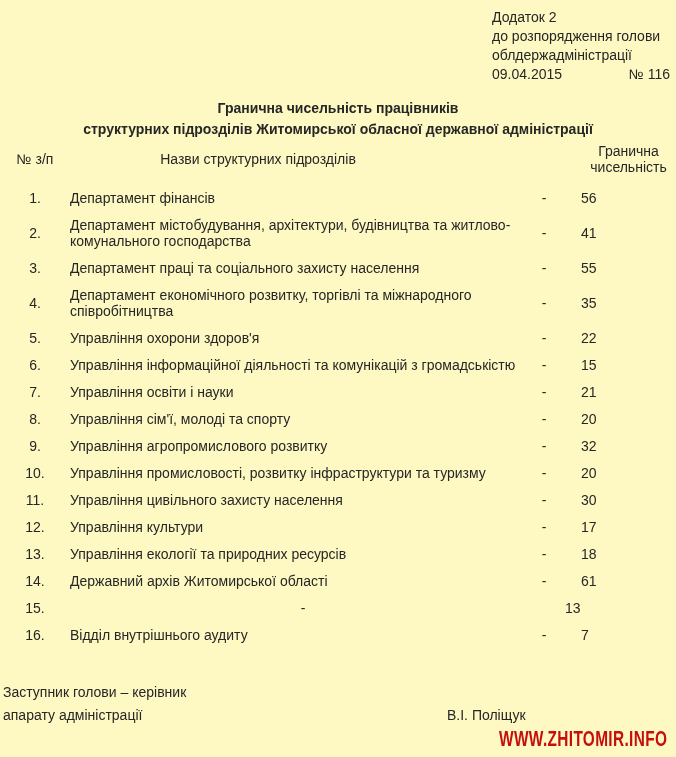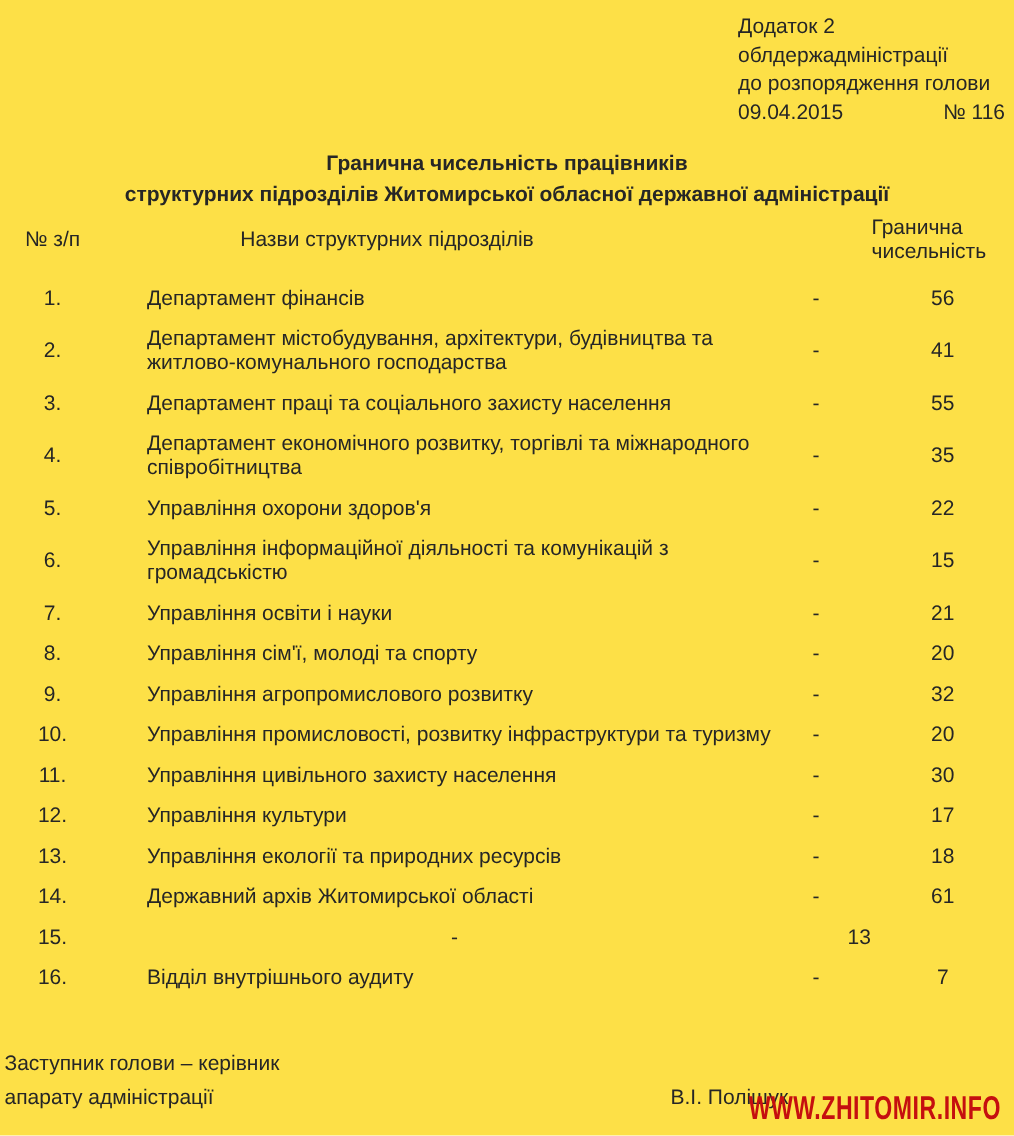--- a/index.html
+++ b/index.html
@@ -1,19 +1,19 @@
 <!DOCTYPE html>
 <html><head>
 <meta charset="utf-8">
 <style>
   html, body { margin:0; padding:0; background:#ffffff; }
   .page {
     position:relative;
     width:676px; height:757px;
-    background:#fde047;
+    background:#fef9c3;
     font-family:"Liberation Sans", sans-serif;
     font-size:14px;
     color:#262626;
     overflow:hidden;
   }
 
   
   .appendix { margin:8px 0 0 492px; width:178px; line-height:19px; }
   .appendix-dateline { display:flex; justify-content:space-between; }
 
@@ -23,53 +23,53 @@
     text-align:center; font-weight:bold; line-height:21px;
   }
 
   
   .t-header {
     display:grid; grid-template-columns:70px 466px 16px 124px;
     margin-top:3px; line-height:16px; align-items:center;
   }
   .th-num   { text-align:center; }
   .th-name  { text-align:center; padding-right:90px; }
-  .th-limit { grid-column:3 / 5; text-align:left; padding-left:45px; }
+  .th-limit { grid-column:3 / 5; text-align:center; padding-left:45px; }
 
   .t-body { margin-top:9px; }
   .t-row {
     display:grid; grid-template-columns:70px 466px 16px 124px;
     align-items:center; padding:5.5px 0; line-height:16px;
   }
   .c-num   { text-align:center; }
-  .c-name  { text-align:left;margin-left:28px; }
+  .c-name  { text-align:left; }
   .c-dash  { text-align:center; }
-  .c-value { text-align:center; padding-left:29px; }
+  .c-value { text-align:left; padding-left:29px; }
 
   
   .signature { position:relative; margin:33px 0 0 3px; line-height:23px; }
   .sig-name  { position:absolute; left:444px; top:23px; }
 
   
   .watermark {
     position:absolute; right:9px; bottom:5px;
     font-weight:bold; font-size:22px; letter-spacing:0.5px;
     color:#c50f0f; white-space:nowrap;
     transform:scaleX(0.70); transform-origin:100% 50%;
   }
 </style>
 </head>
 <body>
 
 <div class="page">
 
   <div class="appendix">
     <div>Додаток 2</div>
+    <div>до розпорядження голови</div>
     <div>облдержадміністрації</div>
-    <div>до розпорядження голови</div>
     <div class="appendix-dateline">
       <span>09.04.2015</span>
       <span>№ 116</span>
     </div>
   </div>
 
   <div class="doc-title">
     <div>Гранична чисельність працівників</div>
     <div>структурних підрозділів Житомирської обласної державної адміністрації</div>
   </div>

